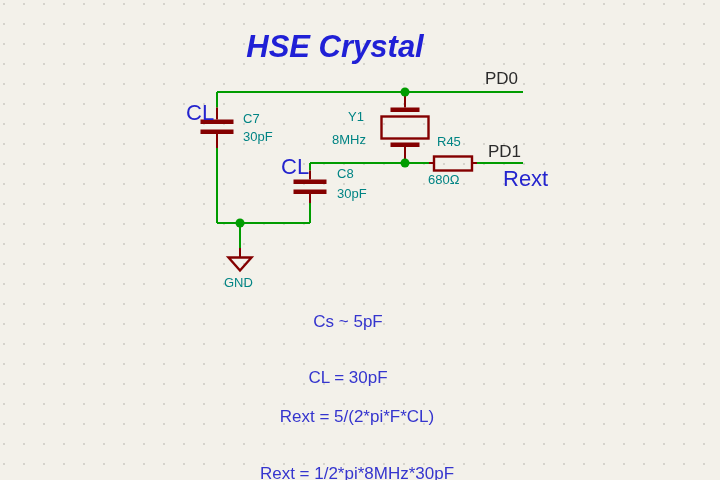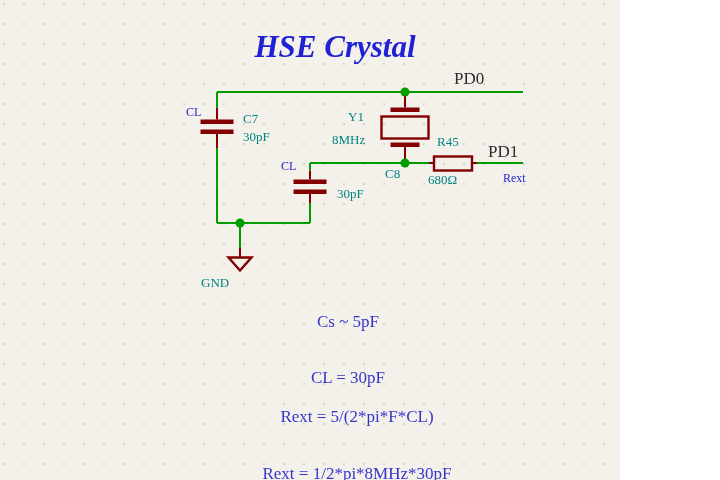--- a/index.html
+++ b/index.html
@@ -1,35 +1,35 @@
 <!DOCTYPE html>
 <html style="--background: #F3F1EA; --grid-dot: #D5D3CC; --wire: #009C00; --symbol-outline: #840000; --reference-text: #008484; --net-label-text: #2B2B2B; --blue-label-text: #2424CE; --title-text: #2020D6; --note-text: #3535CE;"><head>
 <meta charset="utf-8">
 <style>
   html,body{margin:0;padding:0;}
   .canvas{
     position:relative;
-    width:620px;height:480px;
+    width:720px;height:480px;
     overflow:hidden;
     background-color:var(--background,#F3F1EA);
     background-image:radial-gradient(circle, var(--grid-dot,#D5D3CC) 1px, transparent 1.4px);
     background-size:20px 20px;
     background-position:14px 14px;
-    font-family:Liberation Serif, serif;
+    font-family:Liberation Sans, sans-serif;
   }
   .sch-svg{position:absolute;left:0;top:0;}
   .wire{stroke:var(--wire,#009C00);stroke-width:2;fill:none;}
   .pin{stroke:var(--symbol-outline,#840000);stroke-width:2;fill:none;}
   .plate{fill:var(--symbol-outline,#840000);stroke:none;}
   .body-outline{stroke:var(--symbol-outline,#840000);stroke-width:2.4;fill:none;}
   .junction{fill:var(--wire,#009C00);stroke:none;}
   .txt{position:absolute;white-space:pre;}
   .ref{color:var(--reference-text,#008484);font-size:13px;line-height:17px;text-align:right;}
   .netlabel{color:var(--net-label-text,#2B2B2B);font-size:17px;line-height:17px;}
-  .bluelabel{color:var(--blue-label-text,#2424CE);font-size:12px;line-height:17px;}
+  .bluelabel{color:var(--blue-label-text,#2424CE);font-size:22px;line-height:17px;}
   .title{
     color:var(--title-text,#2020D6);
     font-size:31px;line-height:31px;
     font-weight:bold;font-style:italic;
     transform:translateX(-50%);
   }
   .notes{
     color:var(--note-text,#3535CE);
     font-size:17px;text-align:center;
     transform:translateX(-50%);
@@ -92,39 +92,39 @@
       <path class="body-outline" d="M228.5,257.5 H251.5 L240,270.5 Z" stroke-width="2"></path>
     </g>
 
     <circle class="junction" cx="405" cy="92" r="4.5"></circle>
     <circle class="junction" cx="405" cy="163" r="4.5"></circle>
     <circle class="junction" cx="240" cy="223" r="4.5"></circle>
   </svg>
 
   <div class="txt title" style="left:335px;top:31px;">HSE Crystal</div>
 
-  <div class="txt netlabel" style="left:454px;top:70px;">PD0</div>
+  <div class="txt netlabel" style="left:485px;top:70px;">PD0</div>
   <div class="txt netlabel" style="left:488px;top:143px;">PD1</div>
 
   <div class="txt bluelabel" style="left:186px;top:104px;">CL</div>
   <div class="txt ref" style="left:243px;top:110px;">C7</div>
   <div class="txt ref" style="left:243px;top:128px;">30pF</div>
 
   <div class="txt ref" style="left:348px;top:108px;">Y1</div>
   <div class="txt ref" style="left:332px;top:131px;">8MHz</div>
 
   <div class="txt bluelabel" style="left:281px;top:158px;">CL</div>
-  <div class="txt ref" style="left:337px;top:165px;margin-left:48px;">C8</div>
+  <div class="txt ref" style="left:337px;top:165px;">C8</div>
   <div class="txt ref" style="left:337px;top:185px;">30pF</div>
 
   <div class="txt ref" style="left:437px;top:133px;">R45</div>
   <div class="txt ref" style="left:428px;top:171px;">680Ω</div>
   <div class="txt bluelabel" style="left:503px;top:170px;">Rext</div>
 
-  <div class="txt ref" style="left:201px;top:274px;">GND</div>
+  <div class="txt ref" style="left:224px;top:274px;">GND</div>
 
   <div class="txt notes notes-cap" style="left:348px;top:276px;">
     <div>Cs ~ 5pF</div>
     <div>CL = 30pF</div>
   </div>
 
   <div class="txt notes notes-res" style="left:357px;top:369px;">
     <div>Rext = 5/(2*pi*F*CL)</div>
     <div>Rext = 1/2*pi*8MHz*30pF</div>
     

